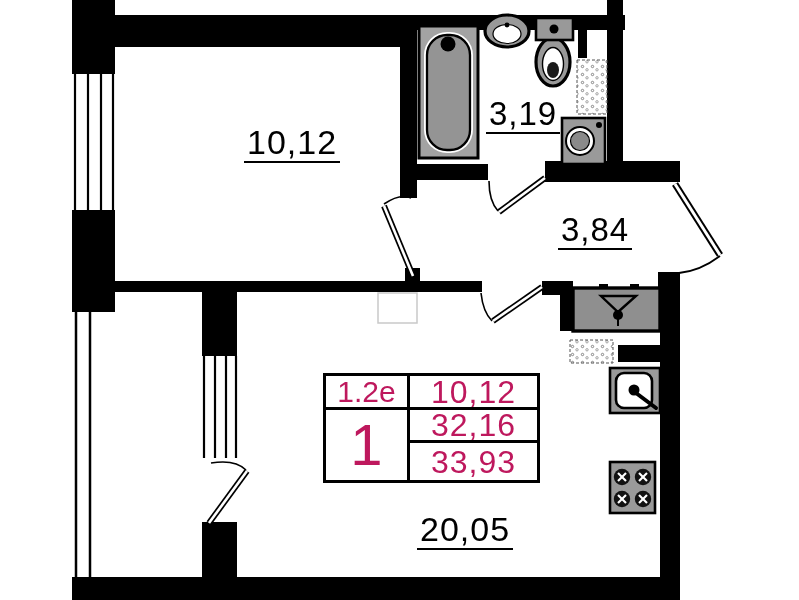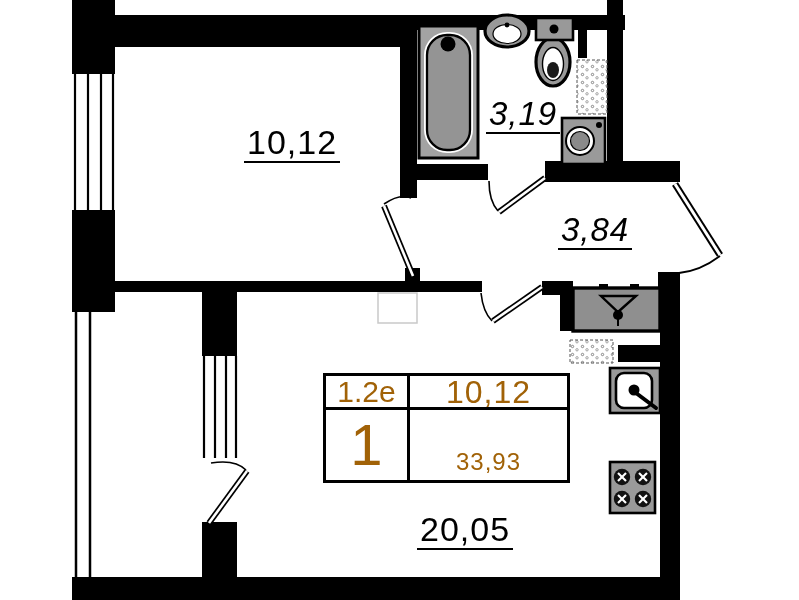--- a/index.html
+++ b/index.html
@@ -15,44 +15,44 @@
     position:absolute;
     color:#000;
     font-weight:400;
     border-bottom:2.5px solid #000;
     padding:0 3px 2px 3px;
     white-space:nowrap;
     letter-spacing:1px;
     line-height:1;
   }
   .lbl-34{font-size:34px;}
-  .lbl-33{font-size:33px;font-style:italic;}
+  .lbl-33{font-size:33px;}
   
   #info-table{
     position:absolute;
     left:323px;top:373px;
-    width:247px;height:110px;
+    width:217px;height:110px;
     border:3px solid #000;
     box-sizing:border-box;
     display:grid;
     grid-template-columns:84px 1fr;
     grid-template-rows:34px 33px 1fr;
     background:#fff;
-    color:#a16207;
+    color:#be185d;
   }
   #info-table .cell{
     display:flex;align-items:center;justify-content:center;
     box-sizing:border-box;
     line-height:1;
   }
   .tcell-code  {grid-area:1/1/2/2;border-right:3px solid #000;border-bottom:3px solid #000;font-size:30px;}
   .tcell-rooms {grid-area:2/1/4/2;border-right:3px solid #000;font-size:58px;}
   .tcell-living{grid-area:1/2/2/3;border-bottom:3px solid #000;font-size:32px;letter-spacing:1px;}
   .tcell-area  {grid-area:2/2/3/3;border-bottom:3px solid #000;font-size:32px;letter-spacing:1px;}
-  .tcell-total {grid-area:3/2/4/3;font-size:24px;letter-spacing:1px;}
+  .tcell-total {grid-area:3/2/4/3;font-size:32px;letter-spacing:1px;}
 </style>
 </head>
 <body>
 
 <div id="plan">
 
   <svg width="799" height="600" viewBox="0 0 799 600">
     <defs>
       <pattern id="hx" width="10" height="8" patternUnits="userSpaceOnUse">
         <rect width="10" height="8" fill="#ffffff"></rect>
@@ -209,16 +209,17 @@
 
   <div class="room-label lbl-33" style="left:558px;top:213px;">3,84</div>
 
 
   <div class="room-label lbl-34" style="left:417px;top:512px;">20,05</div>
 
   <div id="info-table">
     <div class="cell tcell-code">1.2e</div>
     <div class="cell tcell-rooms">1</div>
     <div class="cell tcell-living">10,12</div>
+    <div class="cell tcell-area">32,16</div>
     <div class="cell tcell-total">33,93</div>
   </div>
 
 </div>
 
 </body></html>

